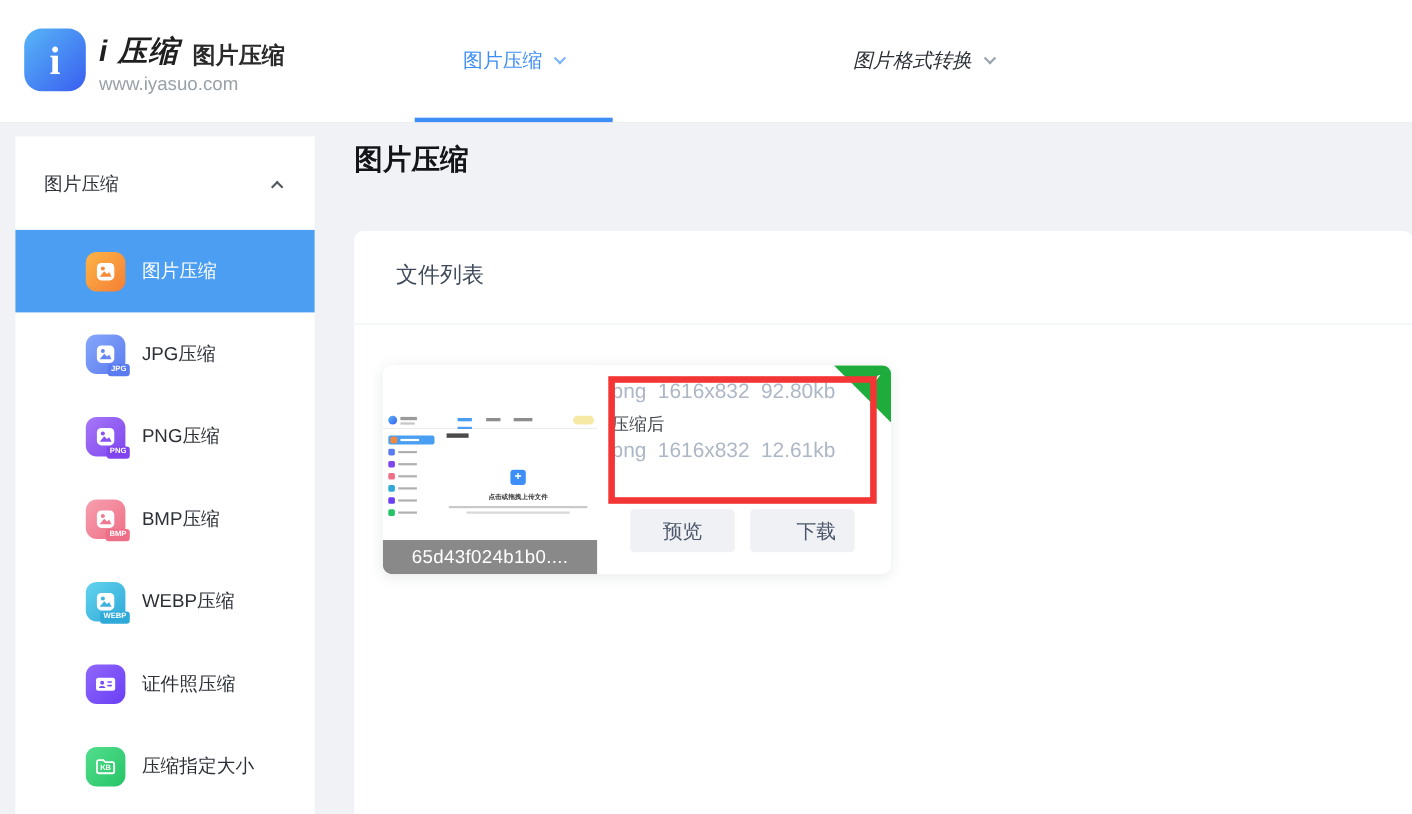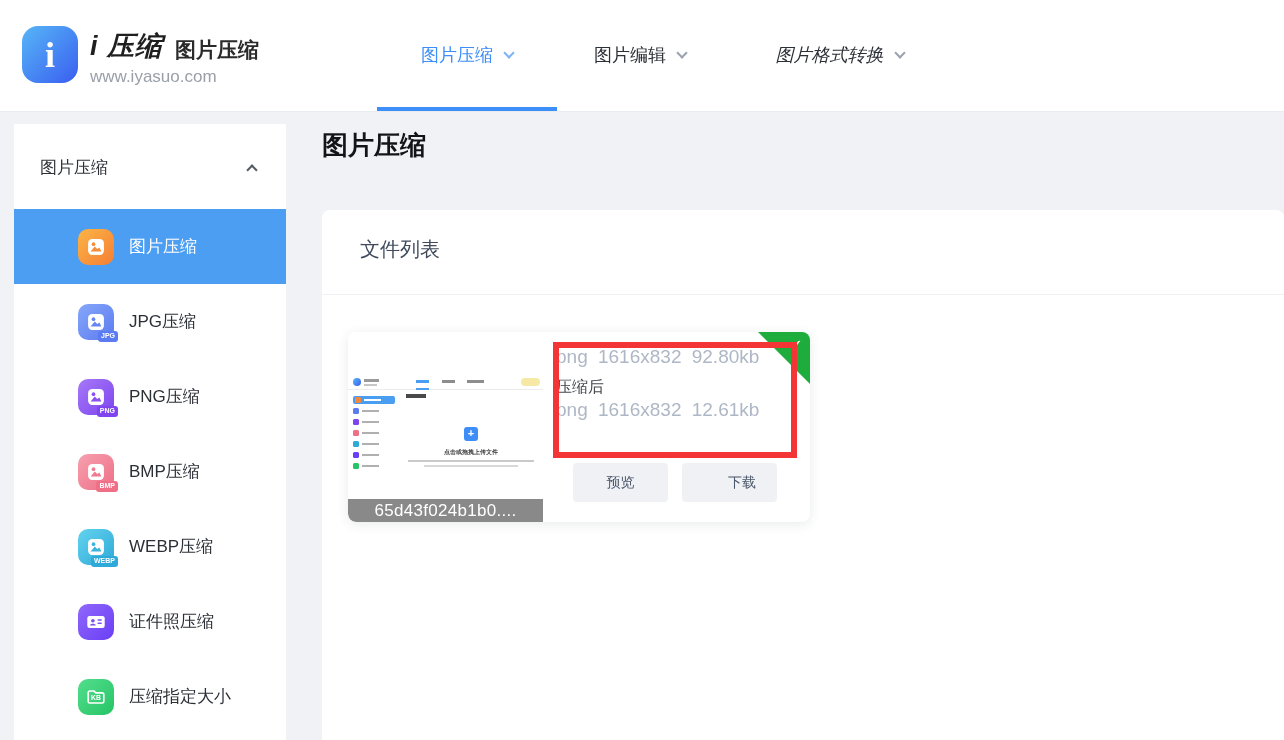--- a/index.html
+++ b/index.html
@@ -67,28 +67,28 @@
   .m-row { display:flex; align-items:center; height:8px; margin-bottom:3px; }
   .m-sq { width:6px; height:6px; border-radius:1.5px; margin-right:3px; }
   .m-ln { width:17px; height:2px; background:#b0b0b0; }
   .m-row.hl { background:#4a9ef2; border-radius:2px; width:42px; padding-left:2px; }
   .m-row.hl .m-ln { background:#fff; }
   .m-title { position:absolute; left:58px; top:19px; width:20px; height:3.5px; background:#4a4a4a; }
   .m-plus { position:absolute; left:116px; top:52px; width:14px; height:14px; border-radius:3px; background:#3e8ef7; color:#fff; font-size:11px; line-height:13px; text-align:center; font-weight:bold; }
   .m-uptext { position:absolute; left:50px; top:73px; width:146px; text-align:center; font-size:6px; font-weight:bold; color:#3a3a3a; }
   .m-g1 { position:absolute; left:60px; top:85px; width:126px; height:2px; background:#c9c9c9; }
   .m-g2 { position:absolute; left:76px; top:90px; width:94px; height:1.5px; background:#d8d8d8; }
-  #filename-bar { position:absolute; left:0; bottom:0; width:195px; height:23px; background:rgba(45,45,45,.56); border-radius:0 0 0 8px;
+  #filename-bar { position:absolute; left:0; bottom:0; width:195px; height:31px; background:rgba(45,45,45,.56); border-radius:0 0 0 8px;
                   color:#fff; font-size:17px; display:flex; align-items:center; justify-content:center; letter-spacing:.3px; }
 
   #info { position:absolute; left:208px; top:13px; }
   .info-label { font-size:16px; color:#45494e; line-height:22px; }
   .info-val { font-size:19px; color:#aeb7c5; line-height:24px; word-spacing:5px; margin-bottom:7px; }
   .card-btn { position:absolute; top:131px; width:95px; height:39px; background:#eff1f5; border:none; border-radius:4px;
-              font-size:14px; color:#4b5668; font-family:inherit; cursor:pointer; display:flex; align-items:center; justify-content:center; }
+              font-size:18px; color:#4b5668; font-family:inherit; cursor:pointer; display:flex; align-items:center; justify-content:center; }
   #btn-preview { left:225px; } #btn-download { left:334px;padding-left:25px; }
 
   #corner-badge { position:absolute; top:0; right:0; width:0; height:0; border-top:52px solid #1ead3c; border-left:52px solid transparent; border-radius:0 8px 0 0; }
   #corner-check { position:absolute; top:4px; right:7px; color:#fff; font-size:16px; font-weight:bold; z-index:2; }
   #annotation-rect { position:absolute; left:205px; top:10px; width:244px; height:116px; border:6px solid #f43535; z-index:5; pointer-events:none; }
 </style>
 </head>
 <body>
 
 <div id="screen">
@@ -101,24 +101,20 @@
       <div class="logo-line1">
         <span class="logo-title">i 压缩</span>
         <span class="logo-sub">图片压缩</span>
       </div>
       <div class="logo-url">www.iyasuo.com</div>
     </div>
 
     <div class="nav-tab" id="tab-compress">
       <span>图片压缩</span>
       <span class="chev blue"></span>
-    </div>
-    <div class="nav-tab" id="tab-edit">
-      <span>图片编辑</span>
-      <span class="chev"></span>
     </div>
     <div class="nav-tab" id="tab-convert">
       <span>图片格式转换</span>
       <span class="chev"></span>
     </div>
     <div id="tab-underline"></div>
   </div>
 
   <div id="sidebar">
     <div class="side-group">

